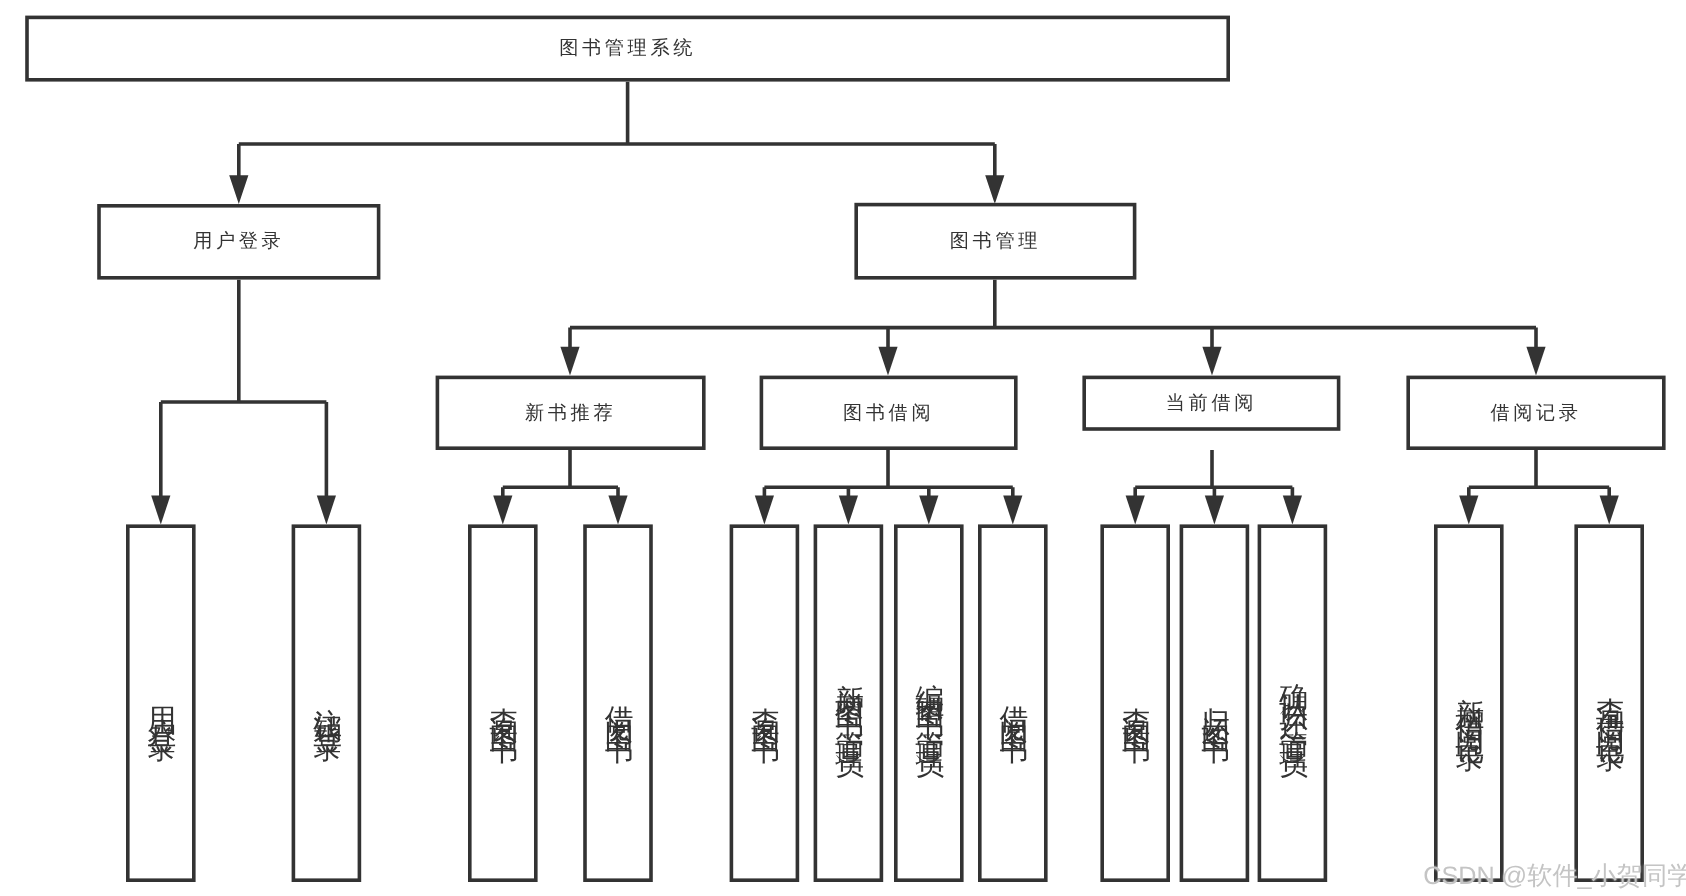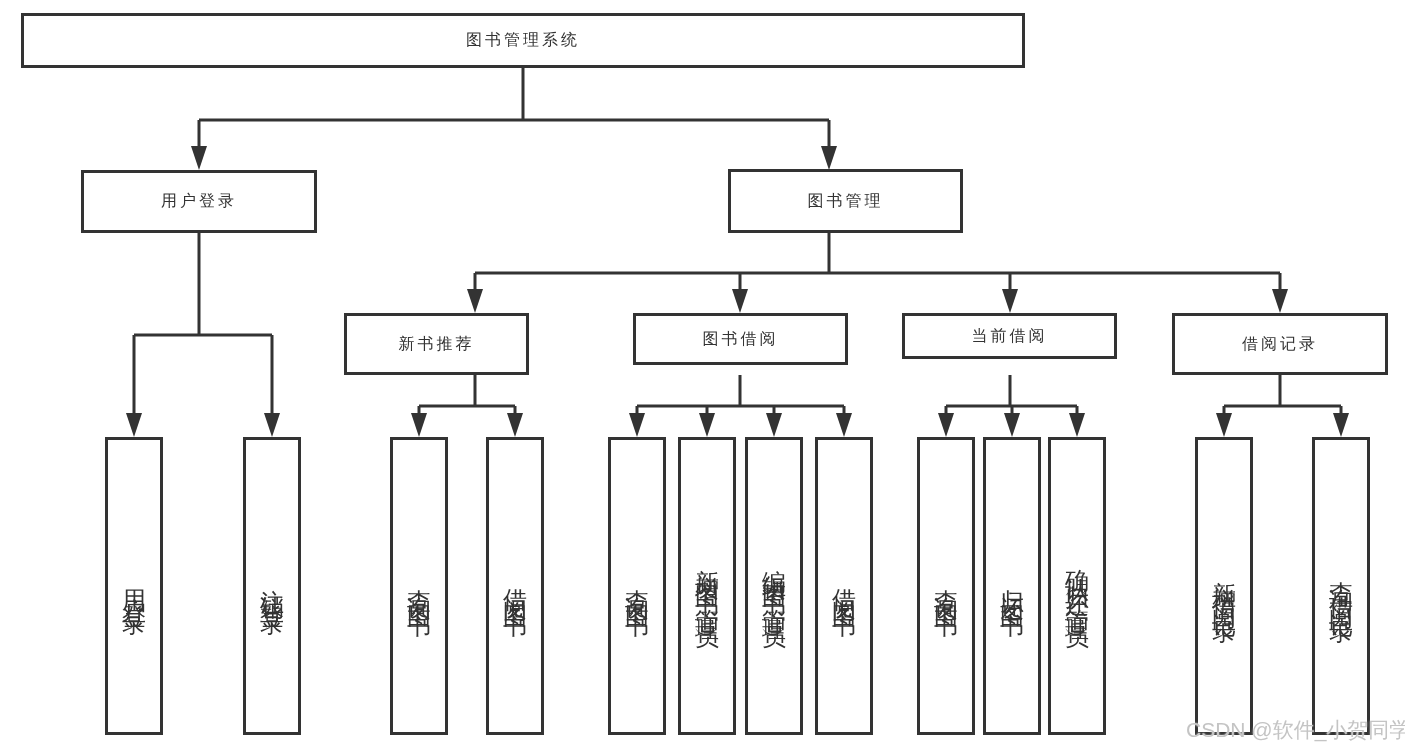--- a/index.html
+++ b/index.html
@@ -51,23 +51,23 @@
     top: 437px;
     height: 298px;
     writing-mode: vertical-rl;
     font-size: 24px;
     letter-spacing: 8px;
     line-height: 1;
   }
   
   #n-root    { left: 21px;   top: 13px;  width: 1004px; height: 55px; }
   #n-login   { left: 81px;   top: 170px; width: 236px;  height: 63px; }
-  #n-mgmt    { left: 712px;  top: 169px; width: 235px;  height: 64px; margin-left: 16px; }
-  #n-newbook { left: 344px;  top: 313px; width: 185px;  height: 62px; }
-  #n-borrow  { left: 633px;  top: 313px; width: 215px;  height: 52px; }
+  #n-mgmt    { left: 712px;  top: 169px; width: 235px;  height: 64px; }
+  #n-newbook { left: 363px;  top: 313px; width: 225px;  height: 62px; }
+  #n-borrow  { left: 633px;  top: 313px; width: 215px;  height: 62px; }
   #n-current { left: 902px;  top: 313px; width: 215px;  height: 46px; text-align: center; }
   #n-records { left: 1172px; top: 313px; width: 216px;  height: 62px; }
   
   #v-user-login { left: 105px; }
   #v-logout     { left: 243px; }
   #v-nb-query   { left: 390px; }
   #v-nb-borrow  { left: 486px; }
   #v-bb-query   { left: 608px; }
   #v-bb-add     { left: 678px; }
   #v-bb-edit    { left: 745px; }

